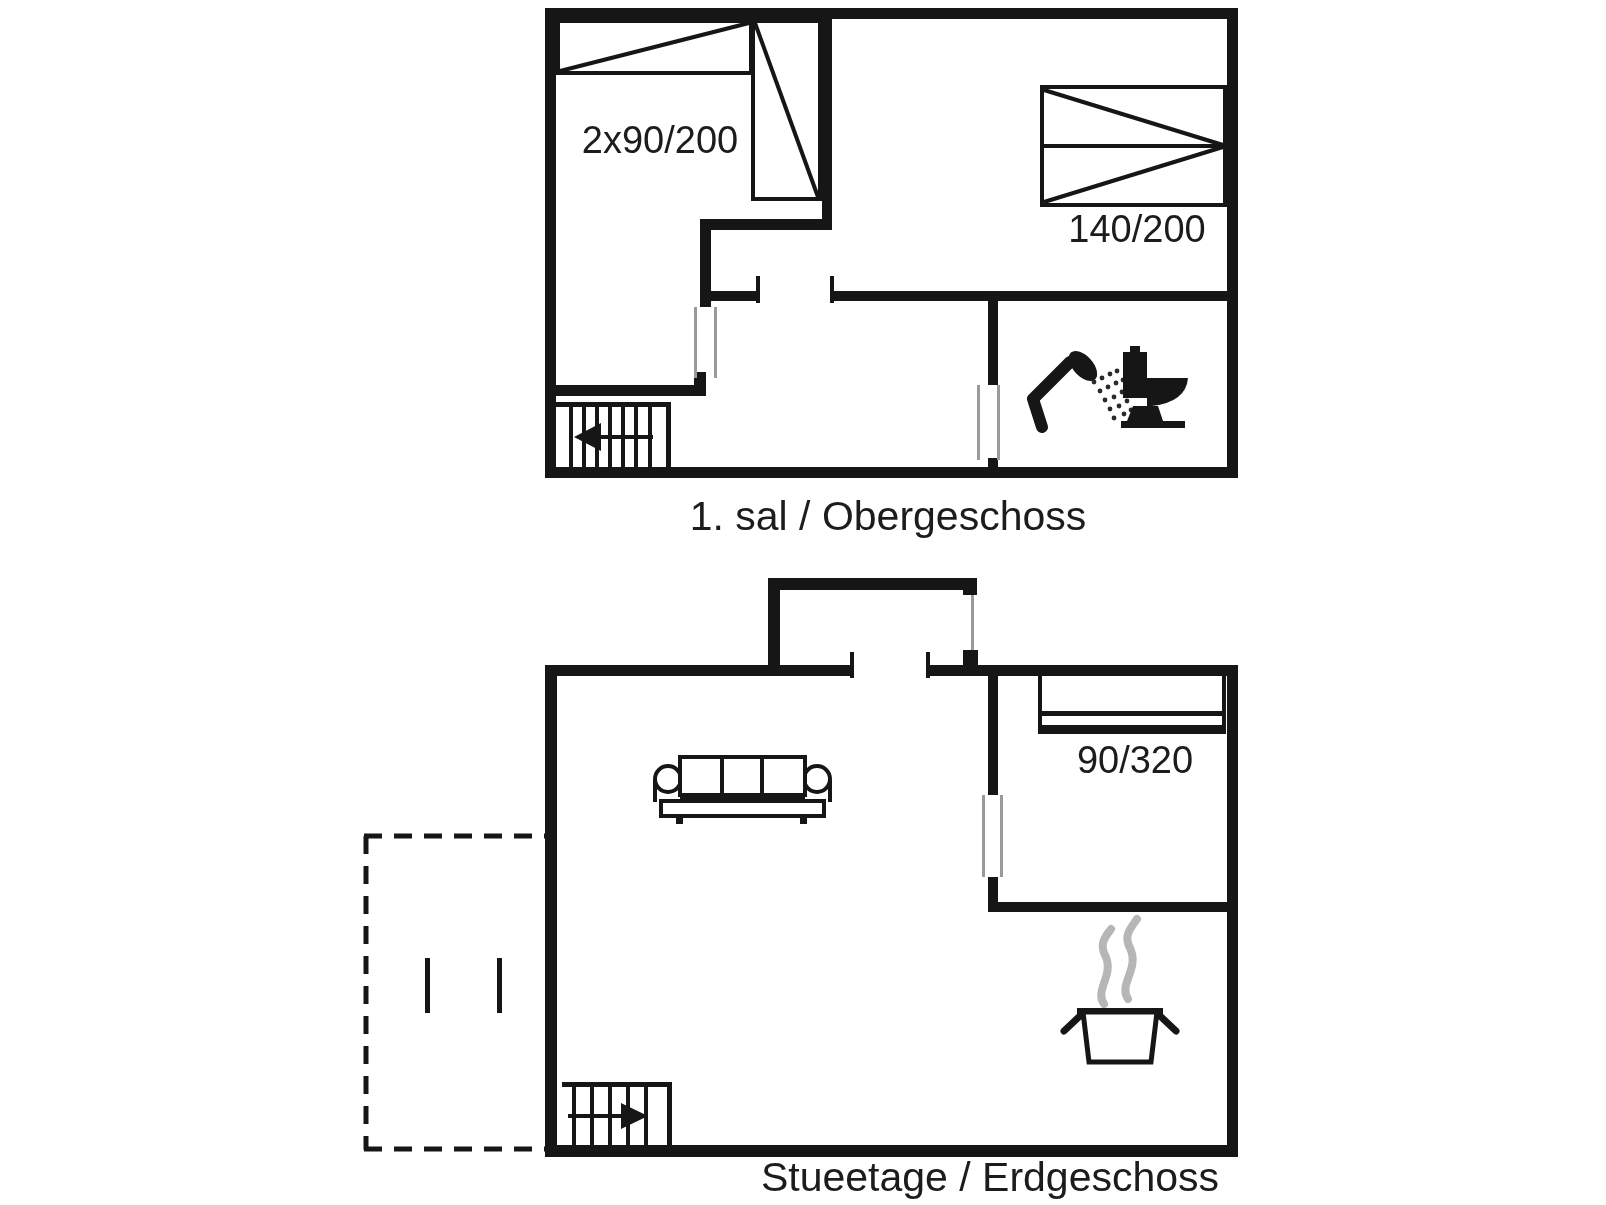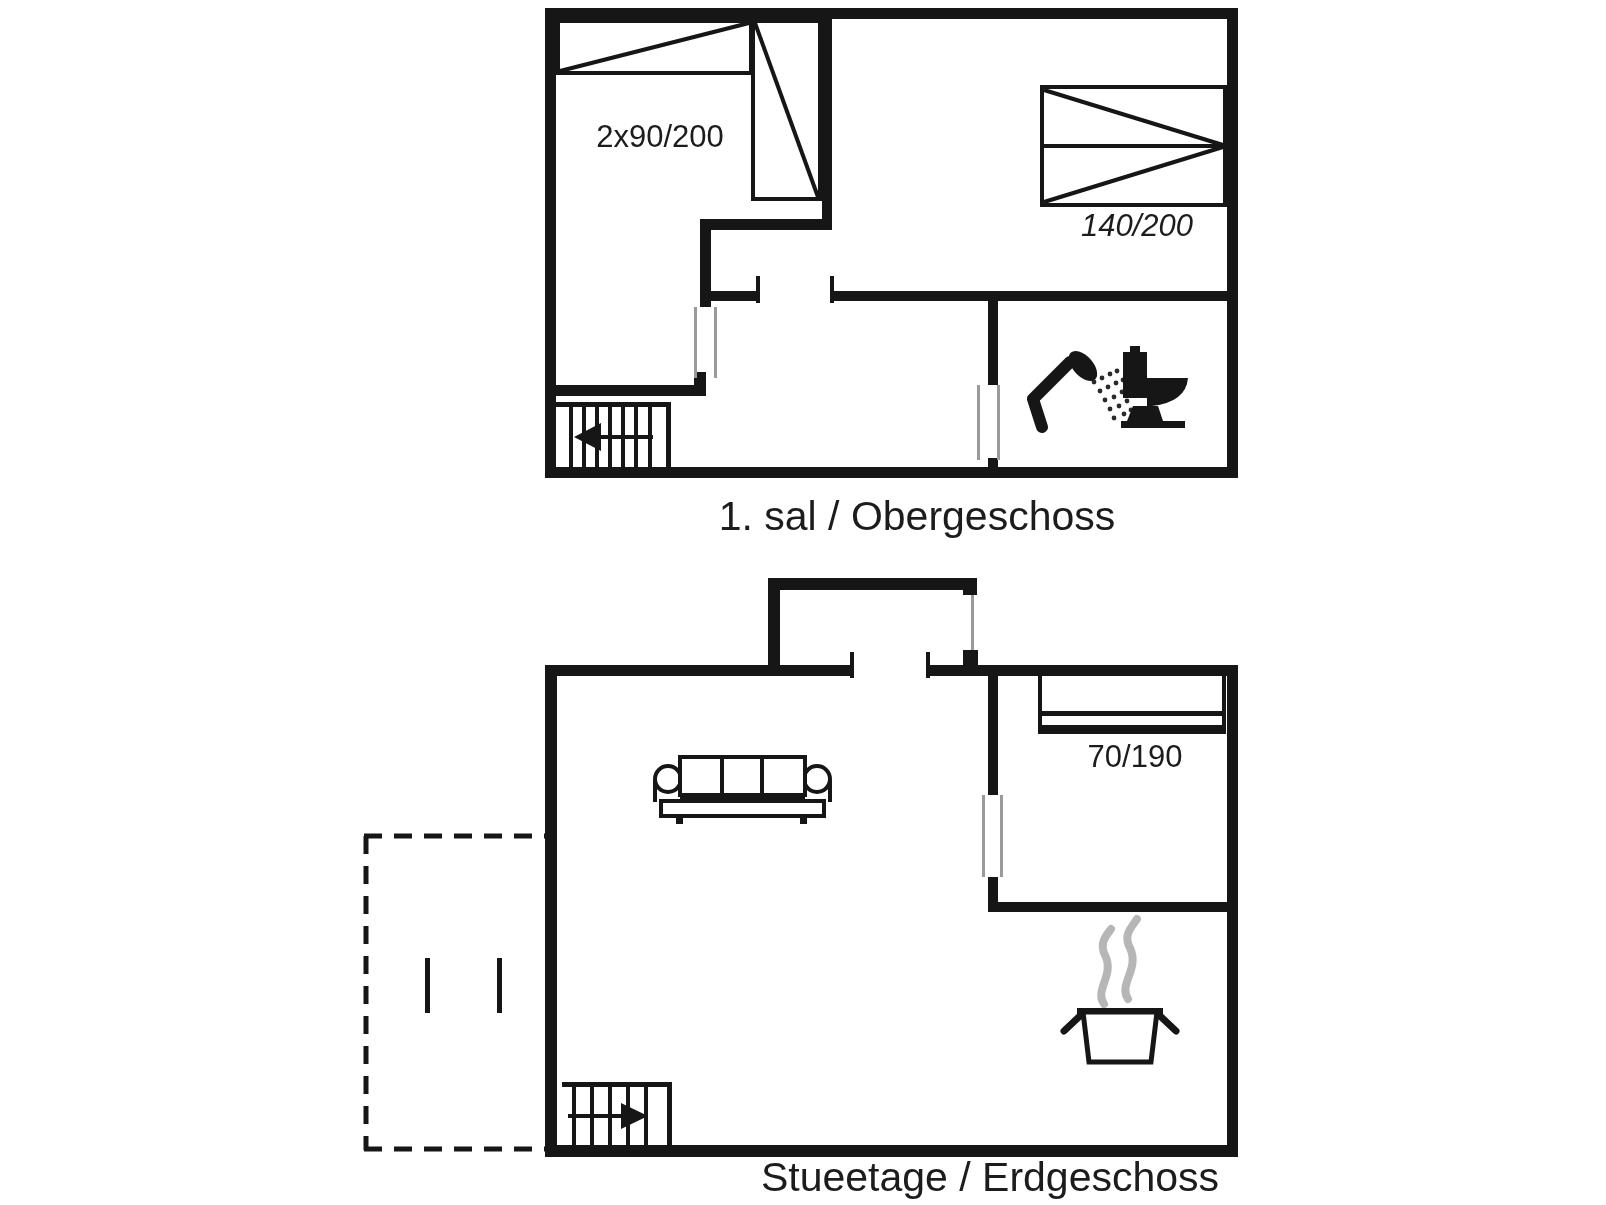--- a/index.html
+++ b/index.html
@@ -7,21 +7,21 @@
           font-family:"Liberation Sans", sans-serif;}
   .plan-svg{position:absolute;left:0;top:0;}
   .w{fill:#161616;}                       
   .lt{fill:#9a9a9a;}                      
   .ln{stroke:#161616;stroke-width:4;fill:none;}   
   .wh{stroke:#161616;stroke-width:4;fill:#ffffff;}
   .blk{fill:#161616;stroke:none;}
   .steam{stroke:#b6b6b6;stroke-width:8;fill:none;stroke-linecap:round;}
   .dash{stroke:#161616;stroke-width:5;fill:none;stroke-dasharray:18 12;}
   .lbl{position:absolute;color:#1c1c1c;text-align:center;white-space:nowrap;line-height:1.1;}
-  .lbl-bed{font-size:31px;}
+  .lbl-bed{font-size:38px;}
   .lbl-floor{font-size:41px;}
 </style>
 </head>
 <body>
 
 <div class="canvas">
 <svg class="plan-svg" width="1606" height="1205" viewBox="0 0 1606 1205">
 
   <g>
 
@@ -182,18 +182,18 @@
       <line class="dash" x1="364" y1="836" x2="556" y2="836"></line>
       <line class="dash" x1="366" y1="836" x2="366" y2="1150"></line>
       <line class="dash" x1="364" y1="1149" x2="556" y2="1149"></line>
       <rect class="w" x="425" y="958" width="5" height="55"></rect>
       <rect class="w" x="497" y="958" width="5" height="55"></rect>
     </g>
   </g>
 </svg>
 
 <div class="lbl lbl-bed" style="left:540px;top:120px;width:240px;">2x90/200</div>
-<div class="lbl lbl-bed" style="left:1017px;top:209px;width:240px;font-style:italic;">140/200</div>
-<div class="lbl lbl-bed" style="left:1015px;top:740px;width:240px;">70/190</div>
-<div class="lbl lbl-floor" style="left:667px;top:494px;width:500px;text-align:center;">1. sal / Obergeschoss</div>
+<div class="lbl lbl-bed" style="left:1017px;top:209px;width:240px;">140/200</div>
+<div class="lbl lbl-bed" style="left:1015px;top:740px;width:240px;">90/320</div>
+<div class="lbl lbl-floor" style="left:638px;top:494px;width:500px;text-align:center;">1. sal / Obergeschoss</div>
 <div class="lbl lbl-floor" style="left:740px;top:1155px;width:500px;">Stueetage / Erdgeschoss</div>
 
 </div>
 
 </body></html>

